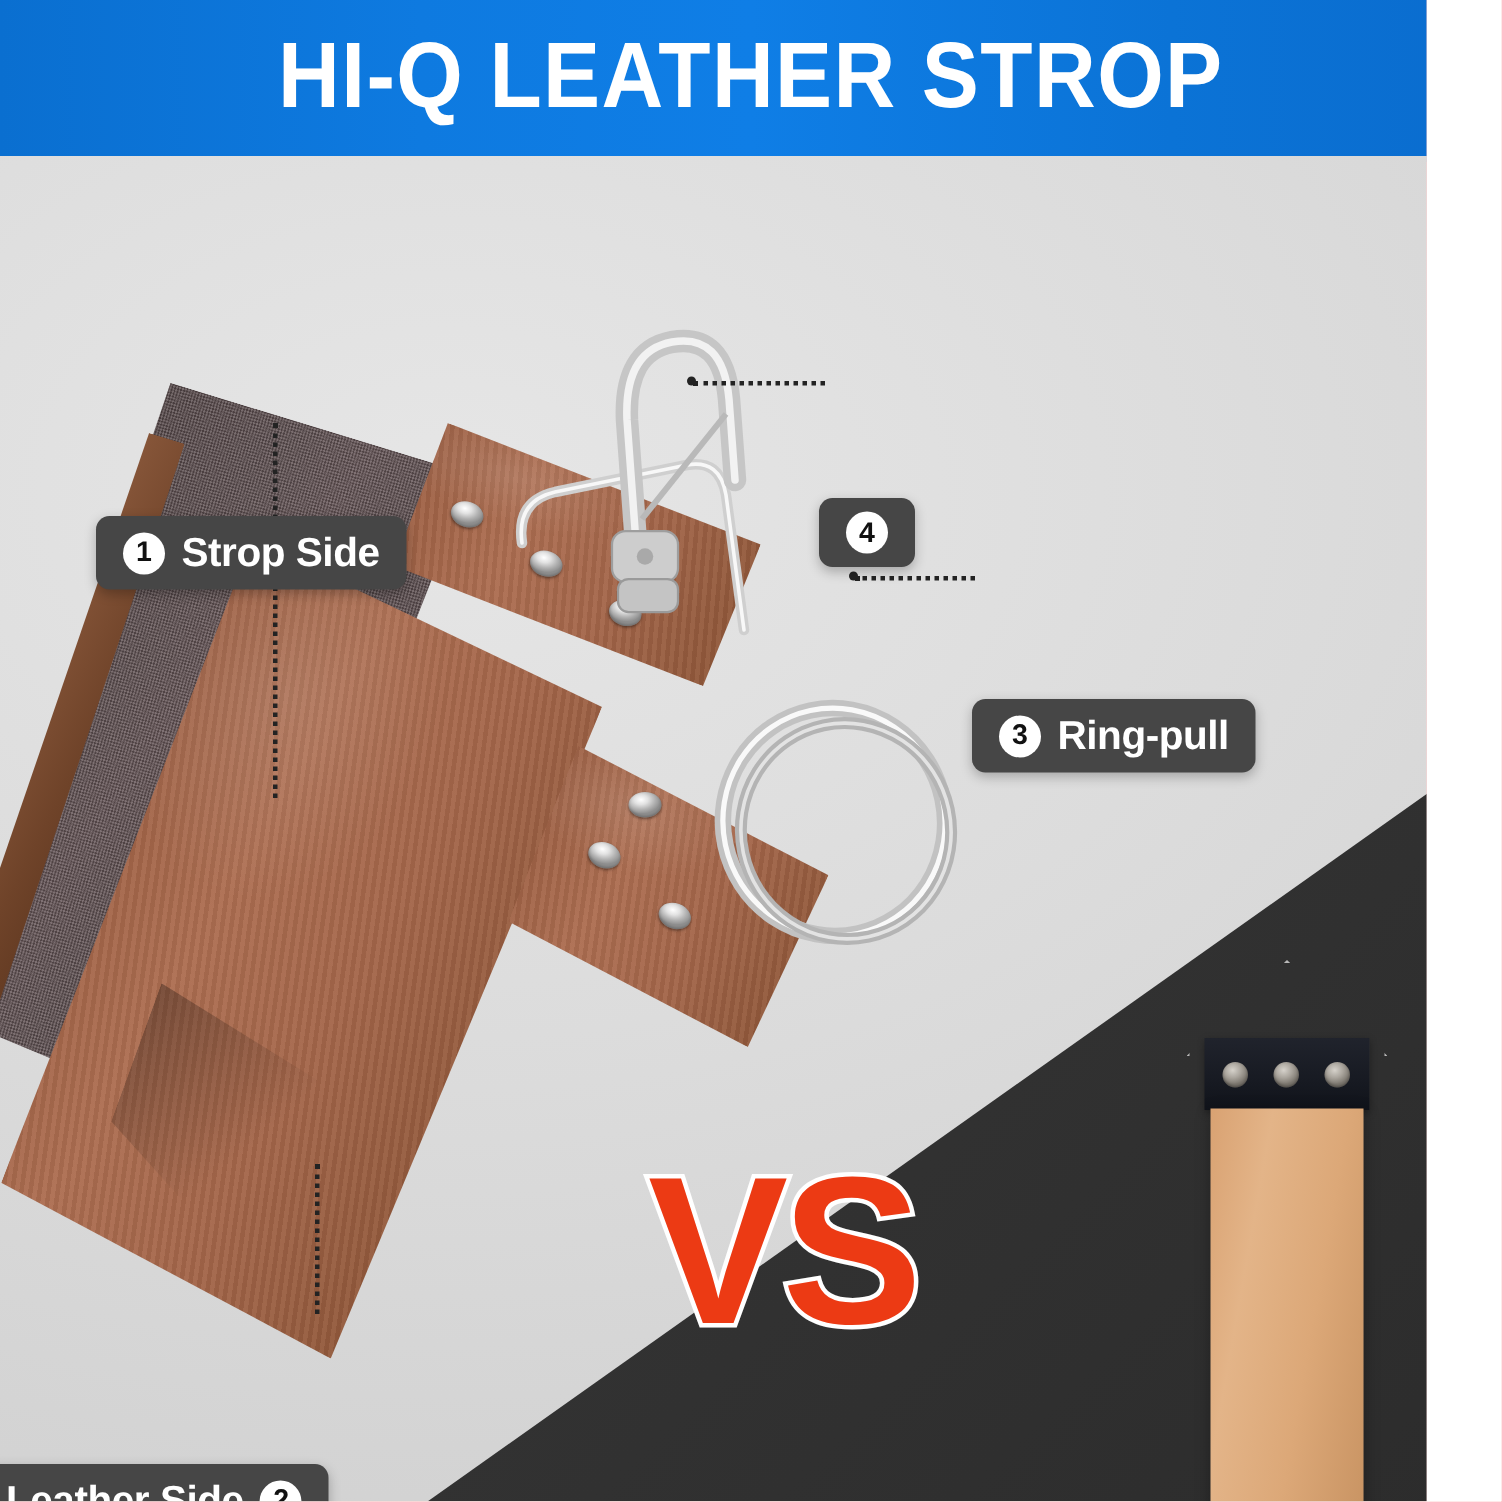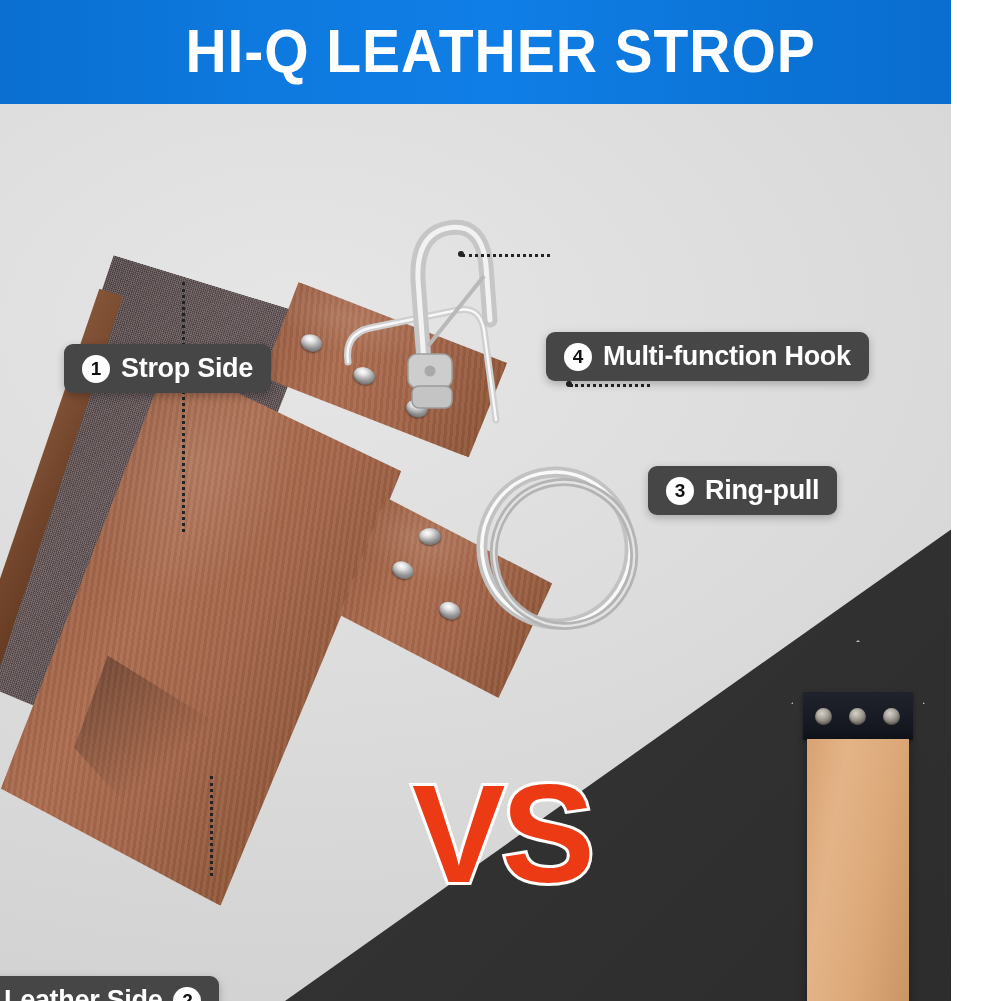--- a/index.html
+++ b/index.html
@@ -154,21 +154,21 @@
   
   .leader{position:absolute;}
   .leader-v{border-left:3px dotted #232323;}
   .leader-h{border-top:3px dotted #232323;}
   .leader-dot{
     position:absolute;width:6px;height:6px;border-radius:50%;background:#232323;
   }
 
   
   #vs{
-    position:absolute;left:412px;top:660px;
+    position:absolute;left:432px;top:660px;
     font-family:"Liberation Sans","DejaVu Sans",sans-serif;
     font-weight:bold;
     font-size:140px;
     line-height:1;
     color:#ec3a14;
     letter-spacing:-4px;
     -webkit-text-stroke:6px #ffffff;
     paint-order:stroke fill;
     text-shadow:0 0 2px rgba(255,255,255,.9);
   }
@@ -289,19 +289,18 @@
       <span class="num">2</span>
     </div>
 
     <div class="callout" id="callout-3">
       <span class="num">3</span>
       <span class="txt">Ring-pull</span>
     </div>
 
     <div class="callout" id="callout-4">
       <span class="num">4</span>
-      <span class="txt">Multi-function Hook</span>
     </div>
 
     <div id="vs"><span>VS</span></div>
 
   </div>
 </div>
 
 </body></html>

